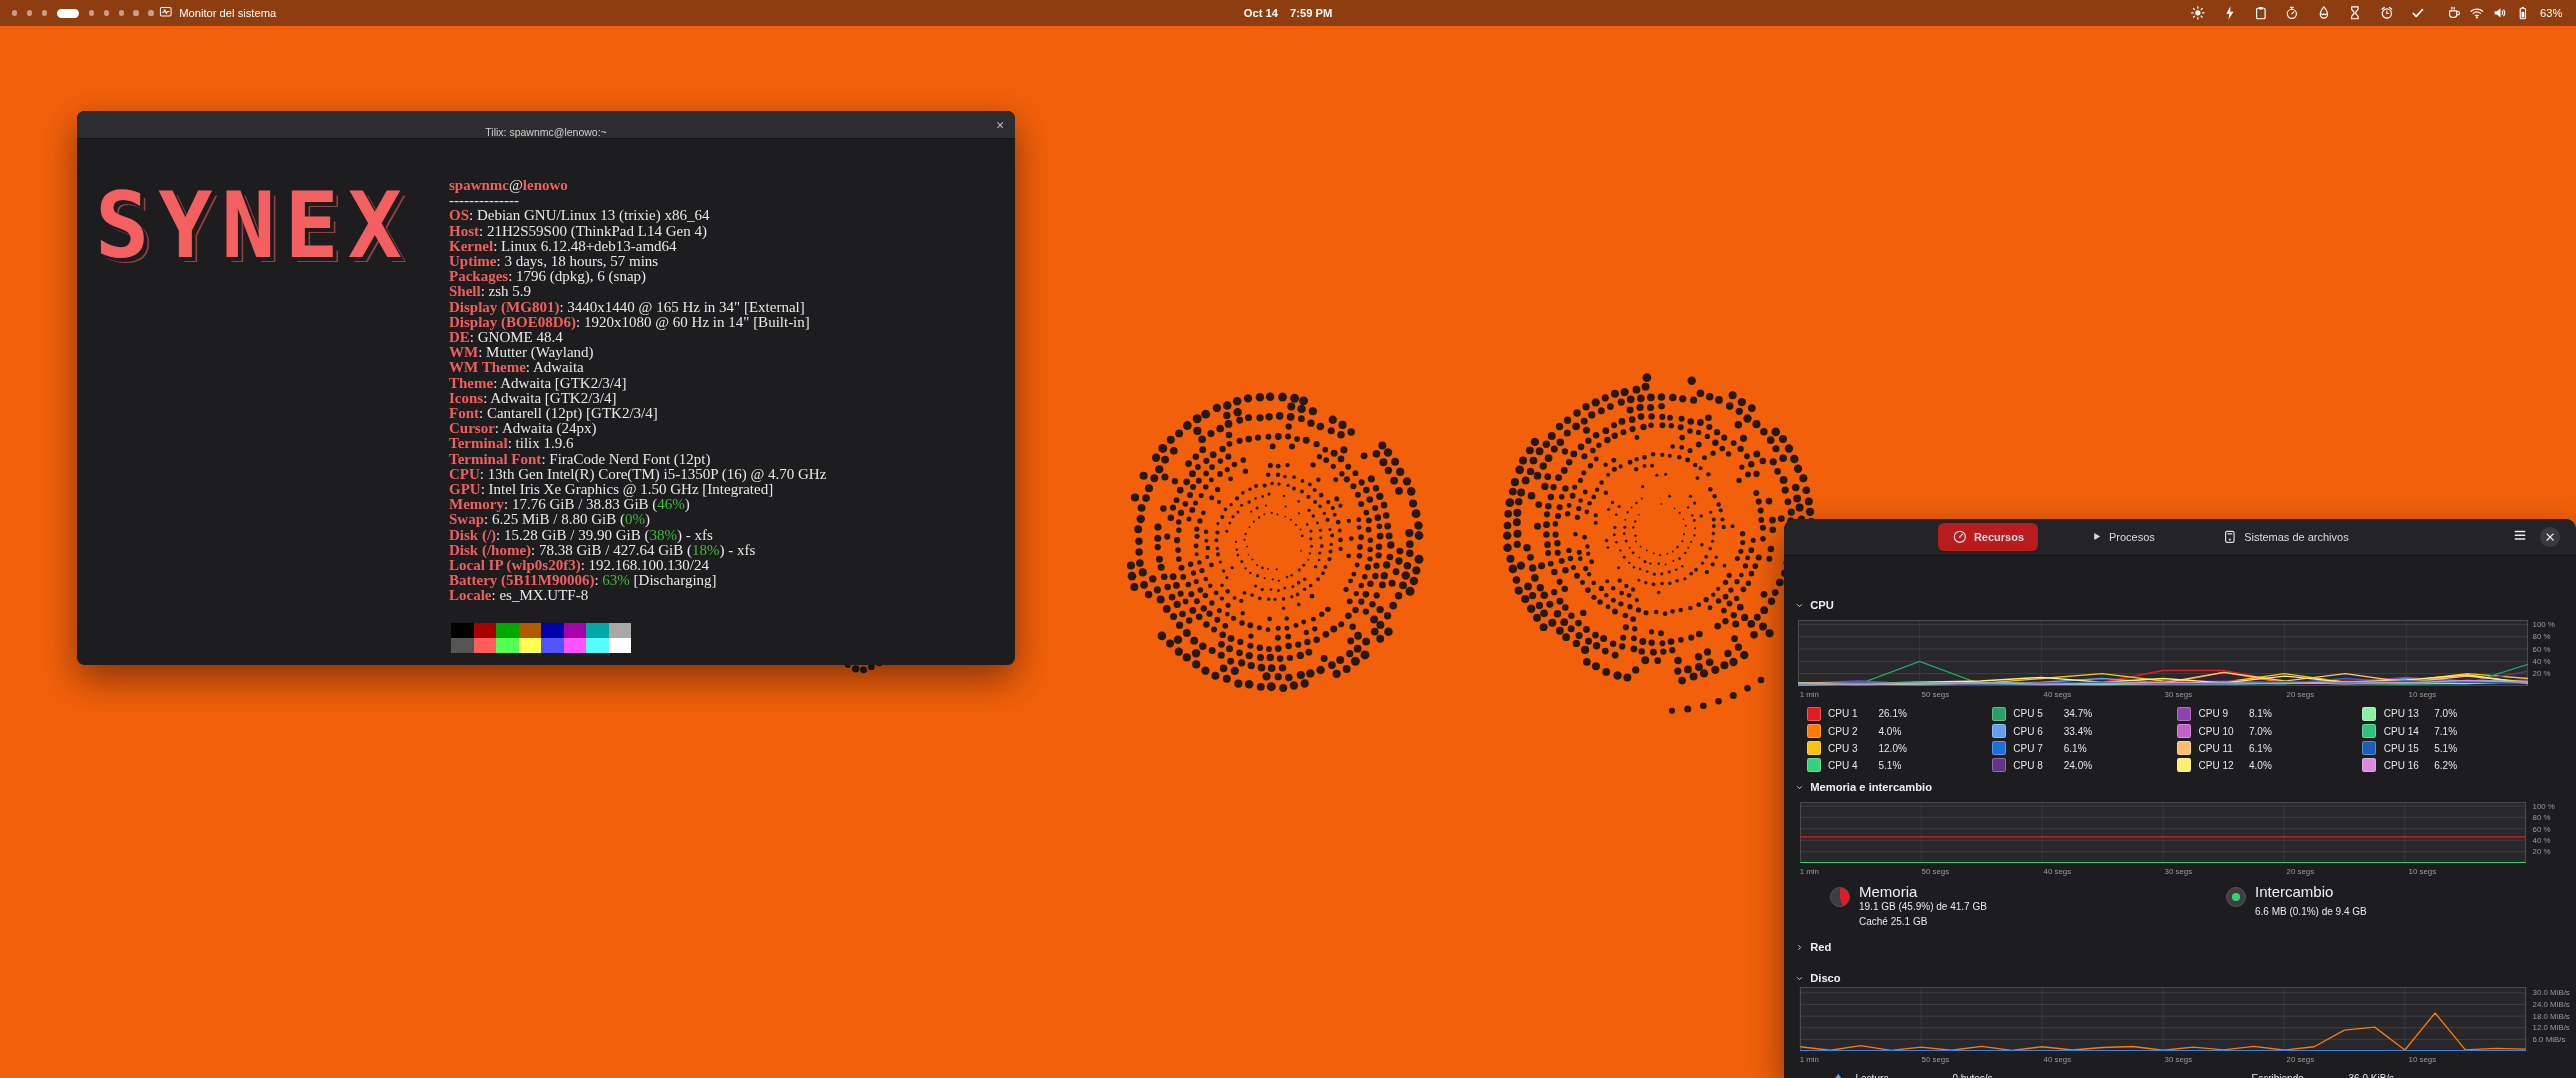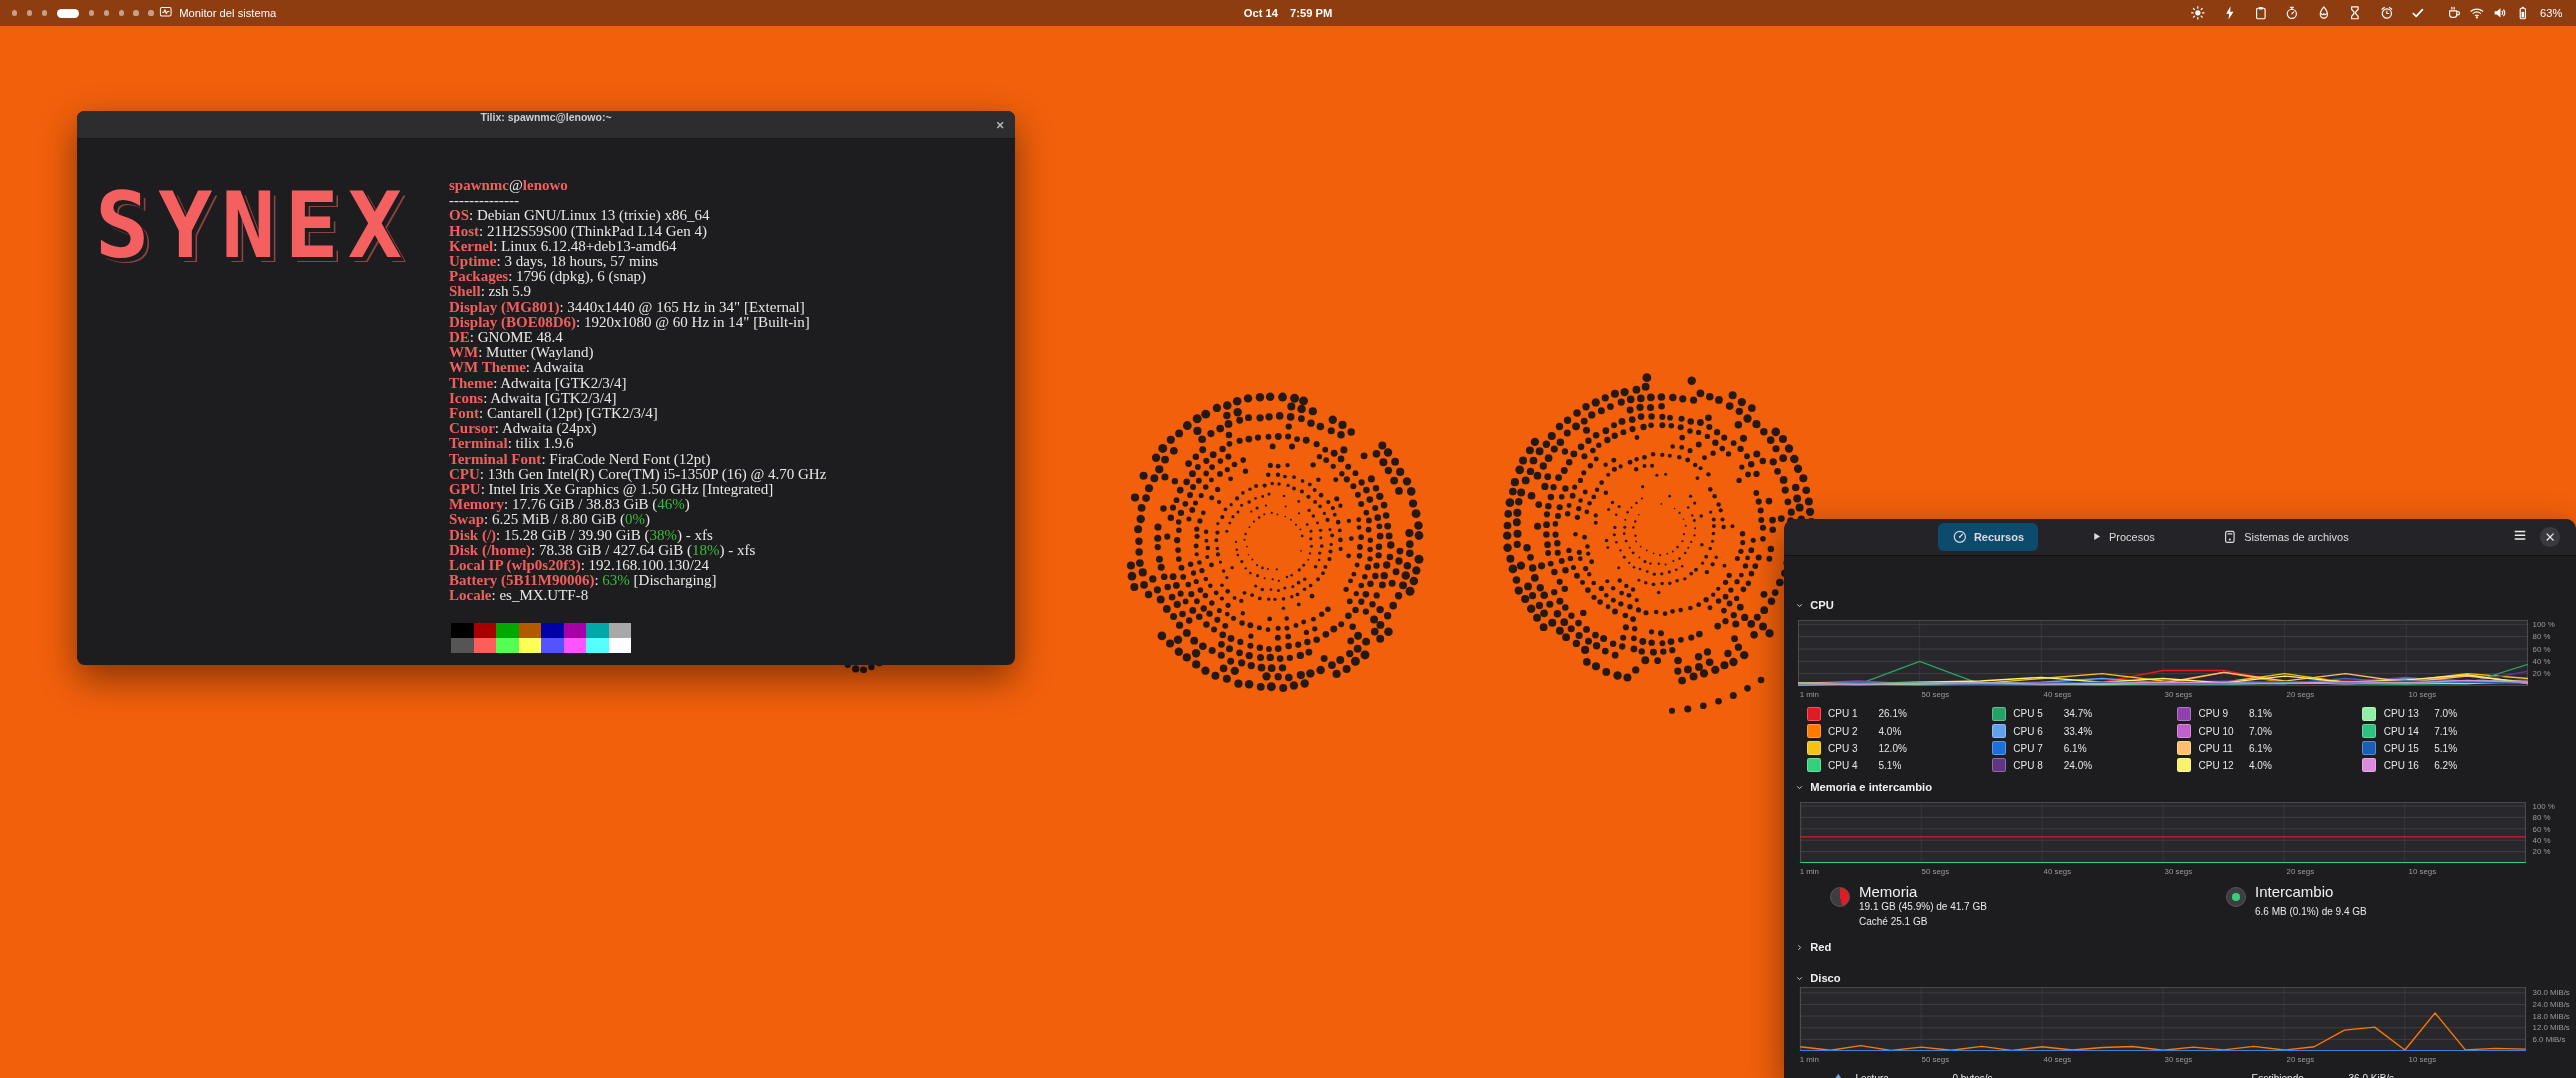--- a/index.html
+++ b/index.html
@@ -18,22 +18,22 @@
          display:flex;align-items:center;gap:12px;font-weight:bold;font-size:11.2px;}
   .tray{position:absolute;right:13.5px;top:0;height:26px;display:flex;align-items:center;gap:15.7px;}
   .tray .grp{display:flex;align-items:center;gap:7.5px;margin-left:4.5px;}
   .tray svg{display:block;}
   .battpct{font-size:11.2px;margin-left:1.5px;}
   
   .win{position:absolute;box-shadow:0 13.5px 37px rgba(0,0,0,.45);}
   
   .term{left:77px;top:111px;width:938px;height:554px;border-radius:7.5px;overflow:hidden;
         background:#1d1d20;z-index:10;}
-  .term-title{height:27px;background:#2d2d30;display:flex;align-items:flex-start;justify-content:center;
-              position:relative;color:#cfcfcf;font-size:10.5px;border-bottom:0.7px solid #161618;font-weight:bold;}
+  .term-title{height:27px;background:#2d2d30;display:flex;align-items:flex-end;justify-content:center;
+              position:relative;color:#cfcfcf;font-size:10.5px;border-bottom:0.7px solid #161618;}
   .term-title .x{position:absolute;right:10.5px;top:0;height:27px;display:flex;align-items:center;
                  color:#b8b8bc;font-size:10.5px;cursor:default;}
   .term-tabs{height:22.5px;background:#242428;display:flex;align-items:center;padding:0 7.5px;
              color:#a9a9ad;font-size:10px;border-bottom:0.7px solid #141416;}
   .term-tabs .chev{margin-left:5.2px;opacity:.8;}
   .term-tabs .spacer{flex:1;}
   .term-tabs .ticon{margin-left:9px;opacity:.75;}
   .term-body{position:relative;width:100%;height:505px;background:#1d1d20;}
   .logo{position:absolute;left:18px;top:43px;font-family:"DejaVu Sans Mono",monospace;
         font-weight:bold;font-size:90px;line-height:88px;letter-spacing:9px;color:#f4605f;
@@ -48,21 +48,21 @@
   .palette .sw{width:22.5px;height:15px;}
   
   #deco{position:absolute;left:0;top:0;z-index:1;pointer-events:none;}
   
   .mon{left:1784px;top:519px;width:792px;height:559px;background:#1d1d20;
        border-radius:10.5px 10.5px 0 0;overflow:hidden;z-index:20;color:#ececec;}
   .mon-head{position:relative;height:36px;background:#242428;border-bottom:0.7px solid #121214;}
   .mon-tabs{position:absolute;left:154px;top:0;height:36px;display:flex;align-items:center;gap:40px;}
   .mon-tab{display:flex;align-items:center;gap:6.7px;font-size:11px;color:#dcdcde;
            padding:6px 13.5px;border-radius:6px;}
-  .mon-tab.active{background:#0c4a6e;font-weight:bold;}
+  .mon-tab.active{background:#b91c1c;font-weight:bold;}
   .mon-hbtn{position:absolute;top:8.2px;width:19.5px;height:19.5px;display:flex;align-items:center;
             justify-content:center;border-radius:50%;}
   .mon-hbtn.burger{right:46px;}
   .mon-hbtn.close{right:16.5px;background:#3a3a3e;}
   .mon-body{position:relative;height:523px;}
   .sect{position:absolute;display:flex;align-items:center;gap:6.7px;font-size:11.2px;
         font-weight:bold;color:#f0f0f2;}
   .chart-wrap{position:absolute;}
   .chart-wrap .plot{position:absolute;left:0;top:0;}
   .tick{position:absolute;font-size:7.9px;color:#9b9b9f;white-space:nowrap;}

